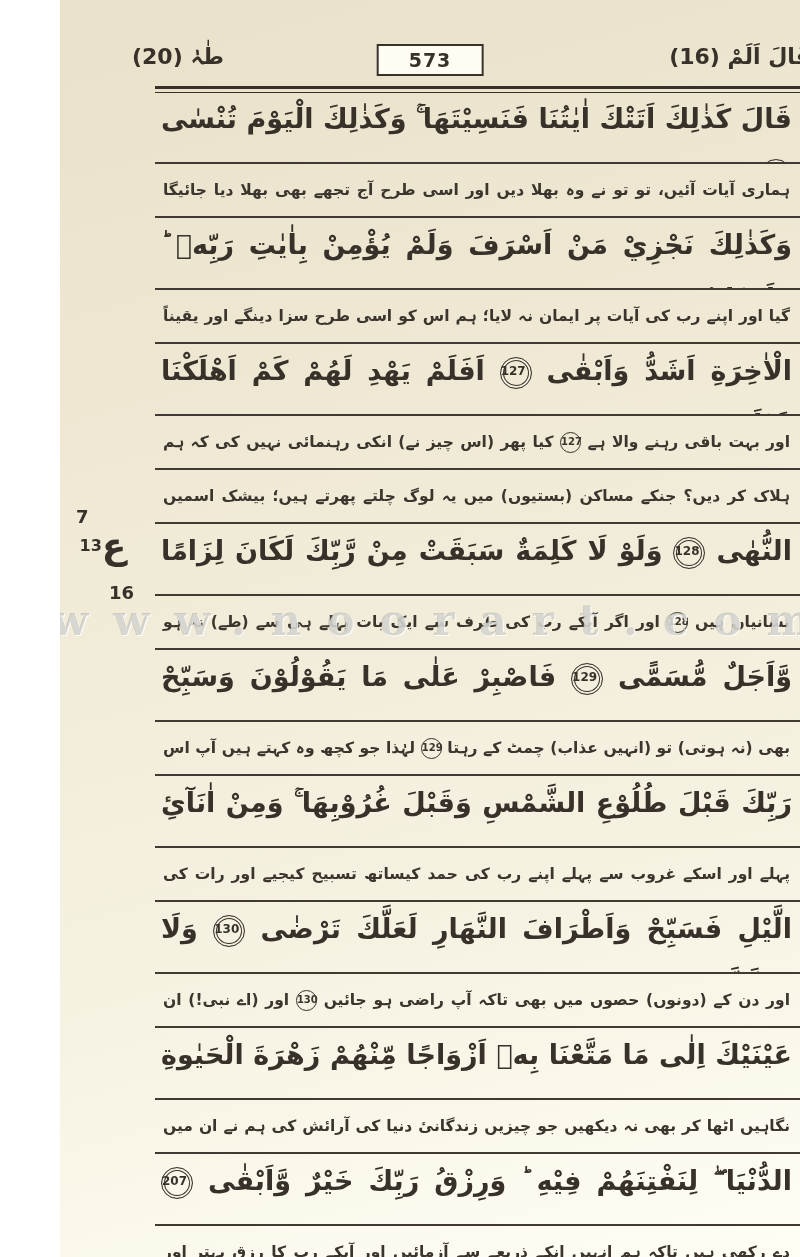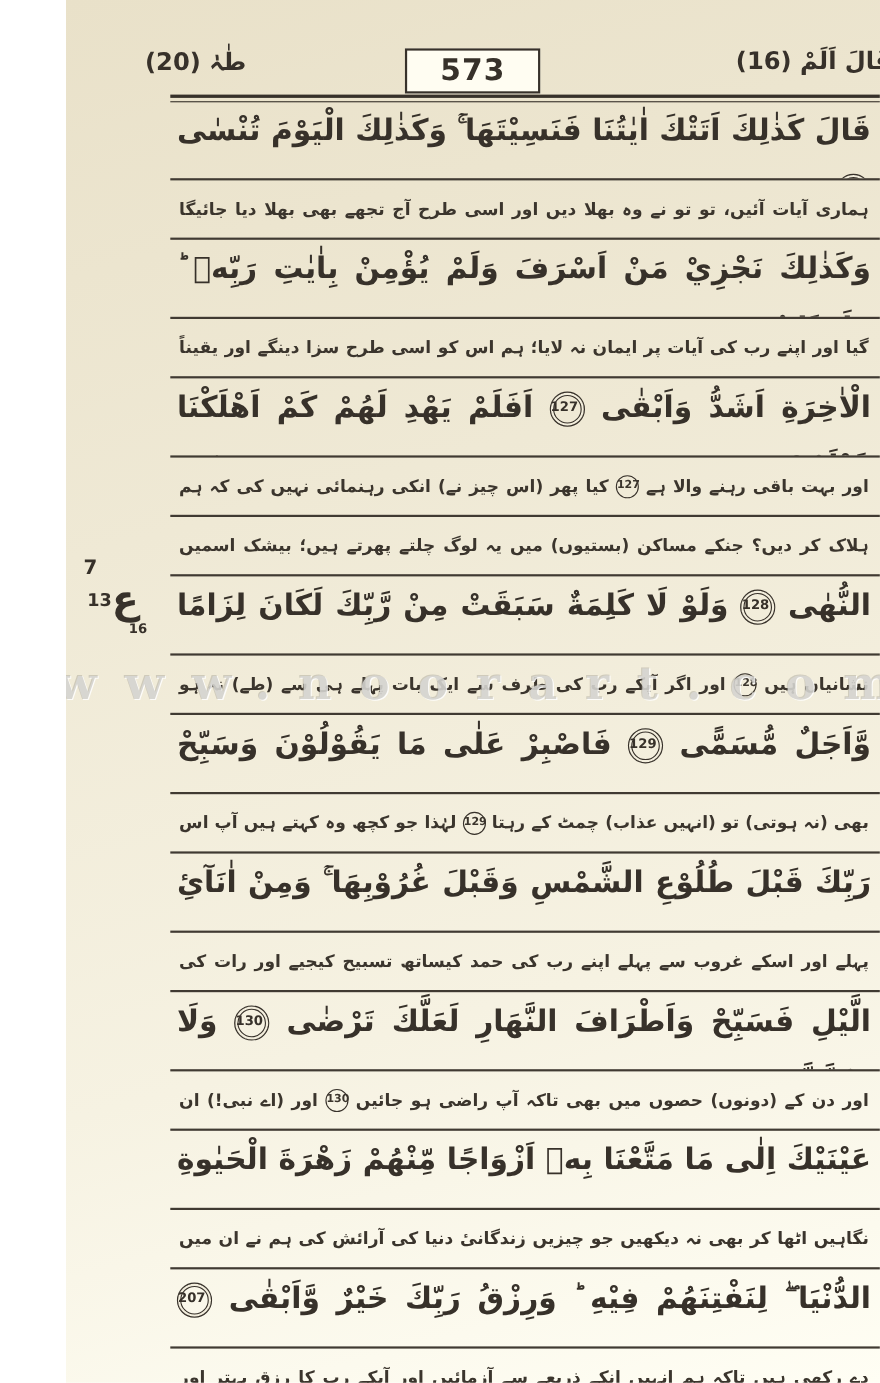--- a/index.html
+++ b/index.html
@@ -16,21 +16,21 @@
     position:absolute;top:44px;left:72px;
     font-size:22px;font-weight:bold;direction:rtl;white-space:nowrap;
   }
   .hdr-right{
     position:absolute;top:44px;right:-10px;
     font-size:22px;font-weight:bold;direction:rtl;white-space:nowrap;
   }
   .page-num-box{
     position:absolute;top:44px;left:50%;transform:translateX(-50%);
     border:2px solid #37312a;background:#fffdf2;
-    padding:3px 30px;font-size:27px;font-weight:bold;z-index:4;
+    padding:3px 30px;font-size:19px;font-weight:bold;z-index:4;
     letter-spacing:1px;
   }
   .header-rule{
     position:absolute;top:86px;left:95px;right:0;
     height:3px;border-top:3px solid #37312a;border-bottom:1px solid #37312a;
   }
   
   .text-block{position:absolute;top:92px;left:95px;right:0;z-index:1;}
   .row{direction:rtl;overflow:hidden;border-bottom:2px solid #403a32;
        text-align:justify;text-align-last:justify;}
@@ -59,21 +59,21 @@
   
   .ruku{
     position:absolute;left:16px;top:508px;width:58px;z-index:2;
     display:flex;flex-direction:column;align-items:center;
     font-weight:bold;color:#37312a;line-height:1;
   }
   .ruku-top{font-size:18px;align-self:flex-end;margin-right:6px;}
   .ruku-mid{display:flex;align-items:center;margin-top:2px;}
   .ruku-ain{font-size:36px;font-weight:bold;}
   .ruku-num{font-size:16px;margin-left:-4px;}
-  .ruku-bot{font-size:12px;align-self:flex-start;margin-left:6px;margin-top:1px;}
+  .ruku-bot{font-size:18px;align-self:flex-start;margin-left:6px;margin-top:20px;}
   
   .watermark{
     position:absolute;top:596px;left:-8px;width:820px;z-index:5;
     font-family:"DejaVu Serif",serif;font-size:42px;font-weight:bold;
     letter-spacing:25px;white-space:nowrap;direction:ltr;
     color:rgba(130,126,116,0.30);
     text-shadow:1px 1px 0 rgba(255,255,255,0.85);
     pointer-events:none;
   }
 </style>

